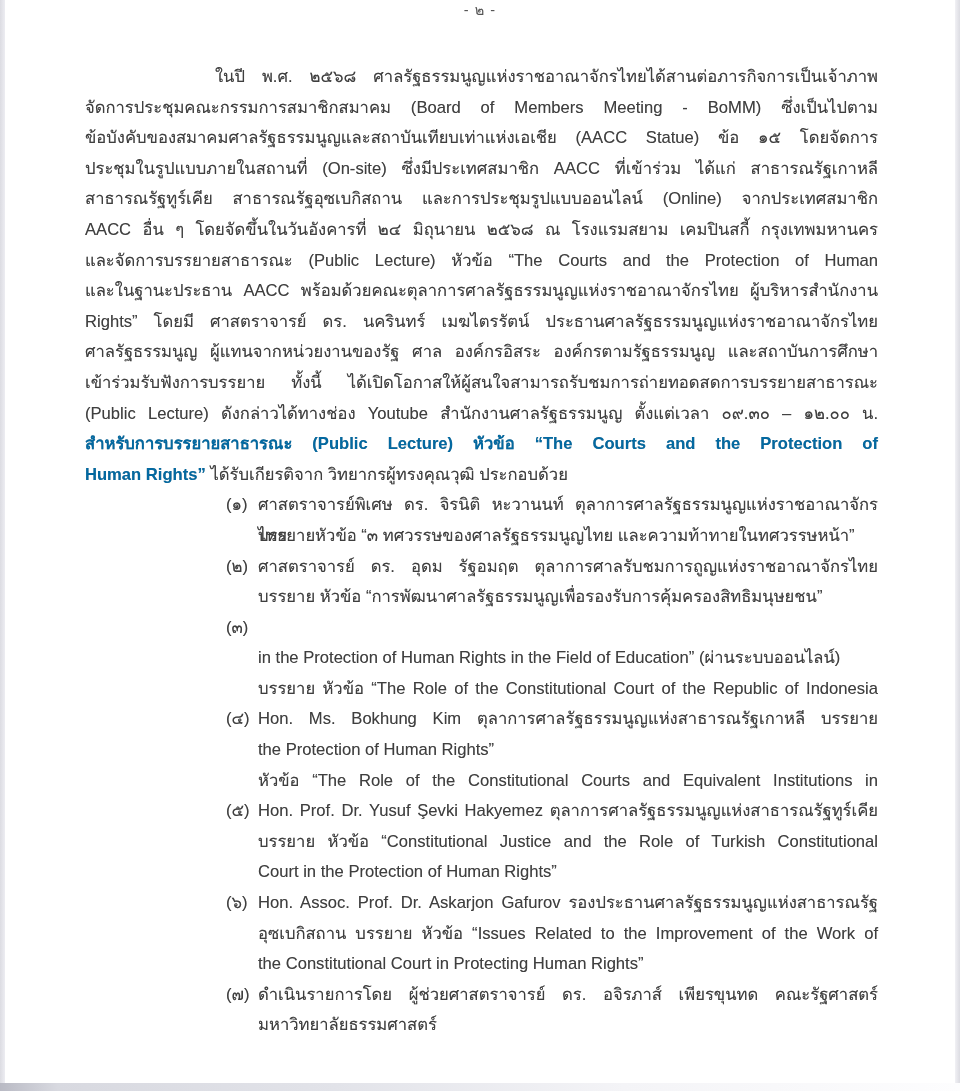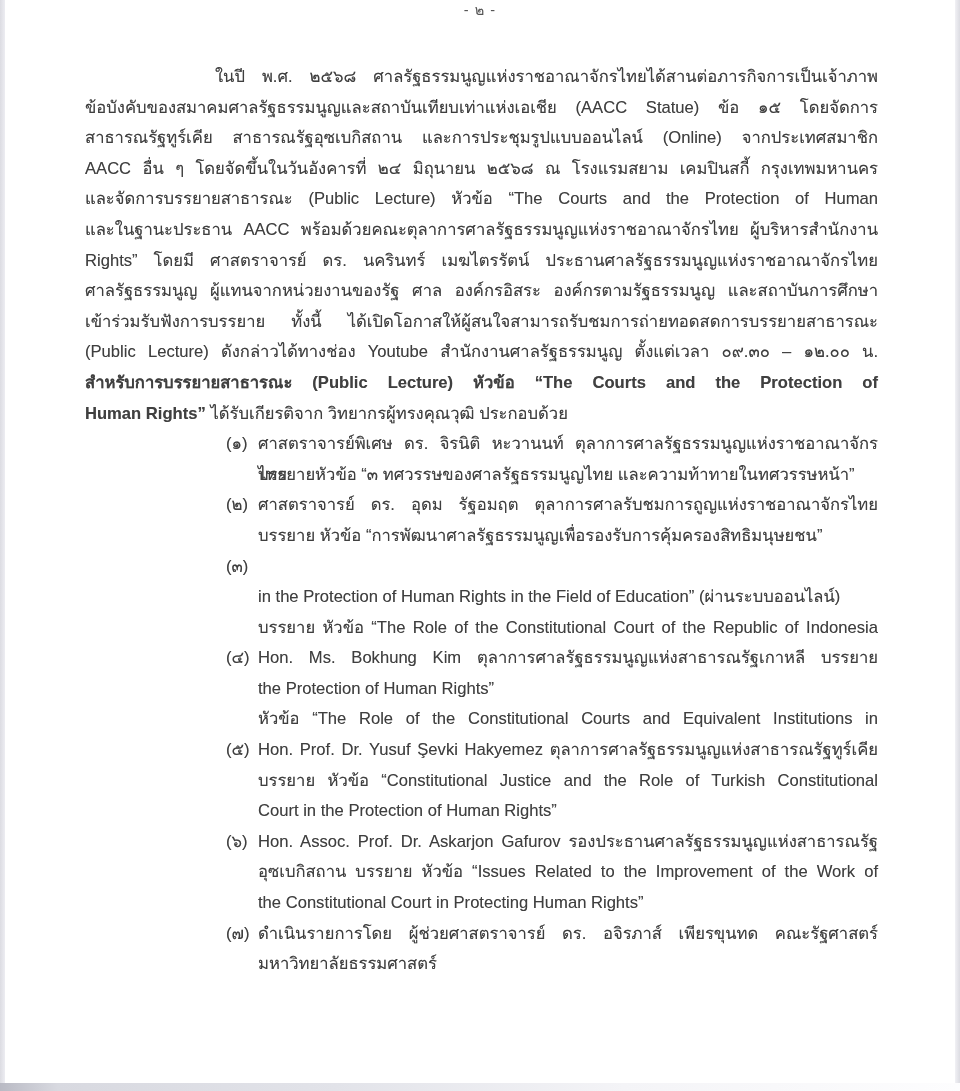--- a/index.html
+++ b/index.html
@@ -24,33 +24,35 @@
   .content{
     position:absolute;left:85px;top:62px;width:793px;
     font-size:16.6px;line-height:30.6px;
     text-shadow:0 0 0.5px rgba(70,70,70,.45);
   }
   .line{position:relative;white-space:nowrap;height:30.6px;}
   .line.just{white-space:normal;text-align:justify;text-align-last:justify;}
   .line.body-first{padding-left:130px;}
   .line.list-start,.line.list-cont{padding-left:173px;}
   .num{position:absolute;left:141px;top:0;}
-  .bold{font-weight:bold;color:#404040;}
+  .bold{font-weight:bold;color:#0369a1;}
 </style>
 </head>
 <body>
 
 <div class="page">
   <div class="edge-left"></div>
   <div class="edge-right"></div>
   <div class="edge-bottom"></div>
   <div class="page-number">- ๒ -</div>
   <div class="content" id="content">
       <div class="line body-first just"><span>ในปี พ.ศ. ๒๕๖๘ ศาลรัฐธรรมนูญแห่งราชอาณาจักรไทยได้สานต่อภารกิจการเป็นเจ้าภาพ</span></div>
+      <div class="line body just"><span>จัดการประชุมคณะกรรมการสมาชิกสมาคม (Board of Members Meeting - BoMM) ซึ่งเป็นไปตาม</span></div>
       <div class="line body just"><span>ข้อบังคับของสมาคมศาลรัฐธรรมนูญและสถาบันเทียบเท่าแห่งเอเชีย (AACC Statue) ข้อ ๑๕ โดยจัดการ</span></div>
+      <div class="line body just"><span>ประชุมในรูปแบบภายในสถานที่ (On-site) ซึ่งมีประเทศสมาชิก AACC ที่เข้าร่วม ได้แก่ สาธารณรัฐเกาหลี</span></div>
       <div class="line body just"><span>สาธารณรัฐทูร์เคีย สาธารณรัฐอุซเบกิสถาน และการประชุมรูปแบบออนไลน์ (Online) จากประเทศสมาชิก</span></div>
       <div class="line body just"><span>AACC อื่น ๆ โดยจัดขึ้นในวันอังคารที่ ๒๔ มิถุนายน ๒๕๖๘ ณ โรงแรมสยาม เคมปินสกี้ กรุงเทพมหานคร</span></div>
       <div class="line body just"><span>และจัดการบรรยายสาธารณะ (Public Lecture) หัวข้อ “The Courts and the Protection of Human</span></div>
       <div class="line body just"><span>และในฐานะประธาน AACC พร้อมด้วยคณะตุลาการศาลรัฐธรรมนูญแห่งราชอาณาจักรไทย ผู้บริหารสำนักงาน</span></div>
       <div class="line body just"><span>Rights” โดยมี ศาสตราจารย์ ดร. นครินทร์ เมฆไตรรัตน์ ประธานศาลรัฐธรรมนูญแห่งราชอาณาจักรไทย</span></div>
       <div class="line body just"><span>ศาลรัฐธรรมนูญ ผู้แทนจากหน่วยงานของรัฐ ศาล องค์กรอิสระ องค์กรตามรัฐธรรมนูญ และสถาบันการศึกษา</span></div>
       <div class="line body just"><span>เข้าร่วมรับฟังการบรรยาย ทั้งนี้ ได้เปิดโอกาสให้ผู้สนใจสามารถรับชมการถ่ายทอดสดการบรรยายสาธารณะ</span></div>
       <div class="line body just"><span>(Public Lecture) ดังกล่าวได้ทางช่อง Youtube สำนักงานศาลรัฐธรรมนูญ ตั้งแต่เวลา ๐๙.๓๐ – ๑๒.๐๐ น.</span></div>
       <div class="line body just"><span class="bold">สำหรับการบรรยายสาธารณะ (Public Lecture) หัวข้อ “The Courts and the Protection of</span></div>
       <div class="line body"><span class="bold">Human Rights”</span><span> ได้รับเกียรติจาก วิทยากรผู้ทรงคุณวุฒิ ประกอบด้วย</span></div>

